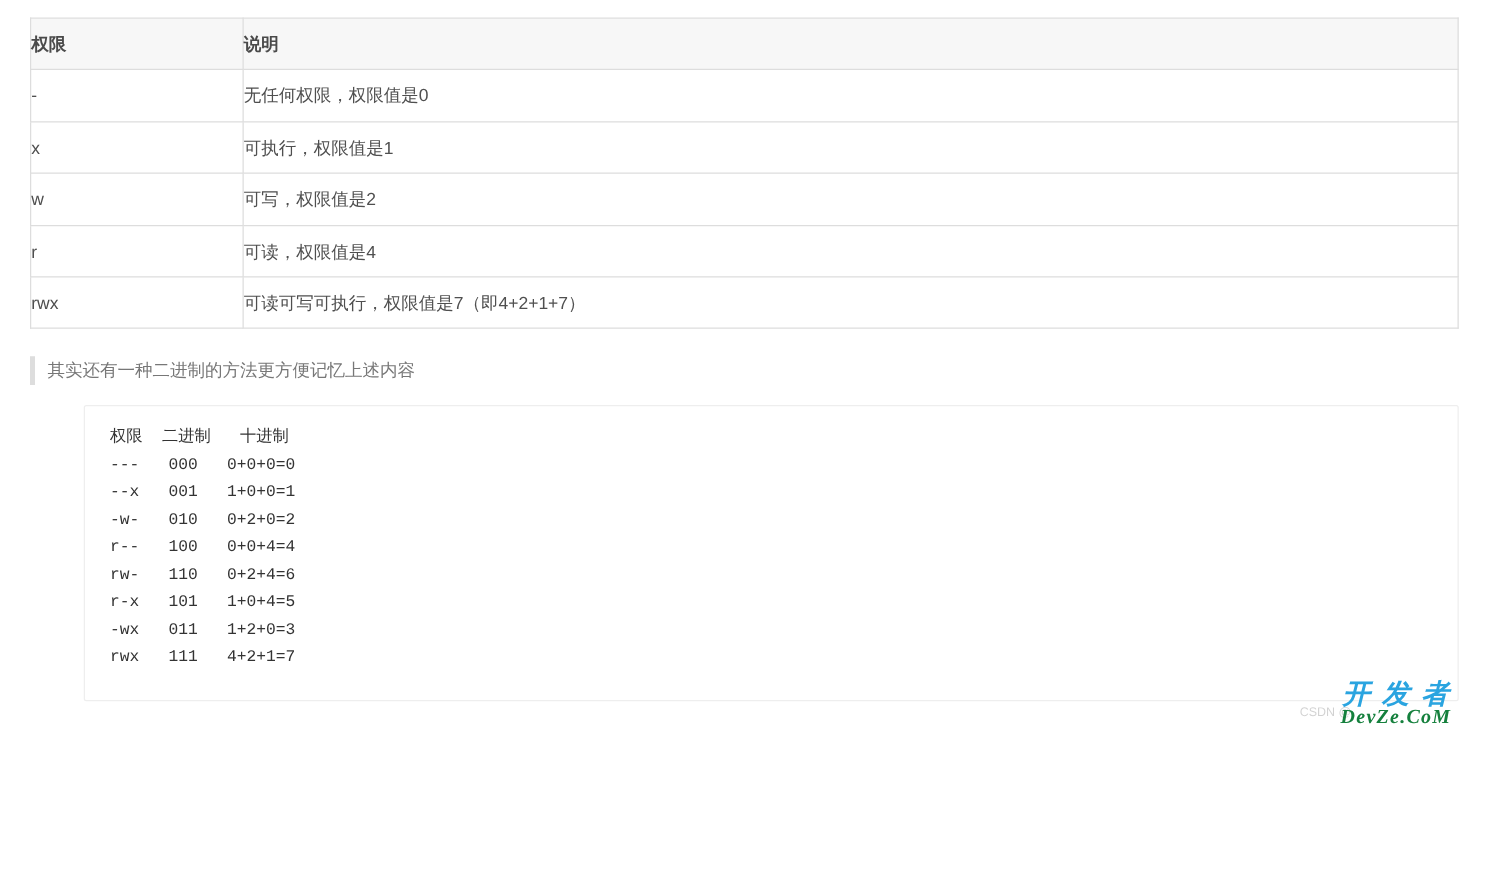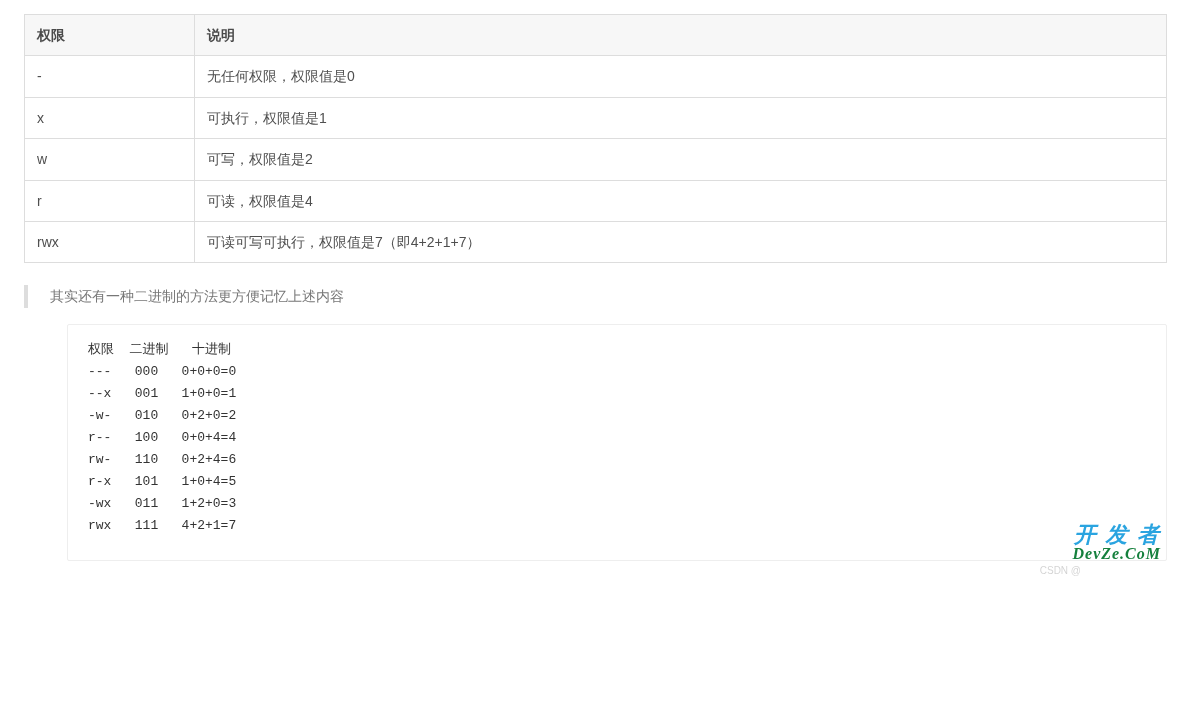--- a/index.html
+++ b/index.html
@@ -13,39 +13,39 @@
     position: relative;
     width: 1191px;
   }
   table {
     width: 100%;
     border-collapse: collapse;
     border: 1px solid #ddd;
   }
   th, td {
     border: 1px solid #ddd;
-    padding: 9px 12px;
+    padding: 9px 0;
     text-align: left;
     vertical-align: middle;
     font-size: 14px;
   }
   th {
     background: #f7f7f7;
     font-weight: 700;
     color: #4a4a4a;
   }
   td {
     color: #4f4f4f;
   }
   th:first-child, td:first-child {
     width: 170px;
   }
   .note {
     margin-top: 22px;
-    padding-left: 22px;
+    padding-left: 10px;
     border-left: 4px solid #ddd;
     color: #777;
     font-size: 14px;
   }
   .codeblock {
     margin-top: 16px;
     border: 1px solid #eee;
     background: #ffffff;
     padding: 14px 20px 22px 20px;
     border-radius: 2px;
@@ -54,21 +54,21 @@
   pre {
     font-family: Consolas, "Courier New", monospace;
     font-size: 13px;
     line-height: 1.7;
     color: #333;
     white-space: pre;
   }
   .logo {
     position: absolute;
     right: 30px;
-    bottom: 28px;
+    bottom: 8px;
     text-align: right;
     line-height: 1.05;
     font-style: italic;
     font-weight: 700;
     font-family: Georgia, "Times New Roman", serif;
   }
   .logo-top { color: #2aa4e0; font-size: 22px; letter-spacing: 2px; }
   .logo-bot { color: #15803d; font-size: 16px; letter-spacing: 1px; }
   .csdn {
     position: absolute;

